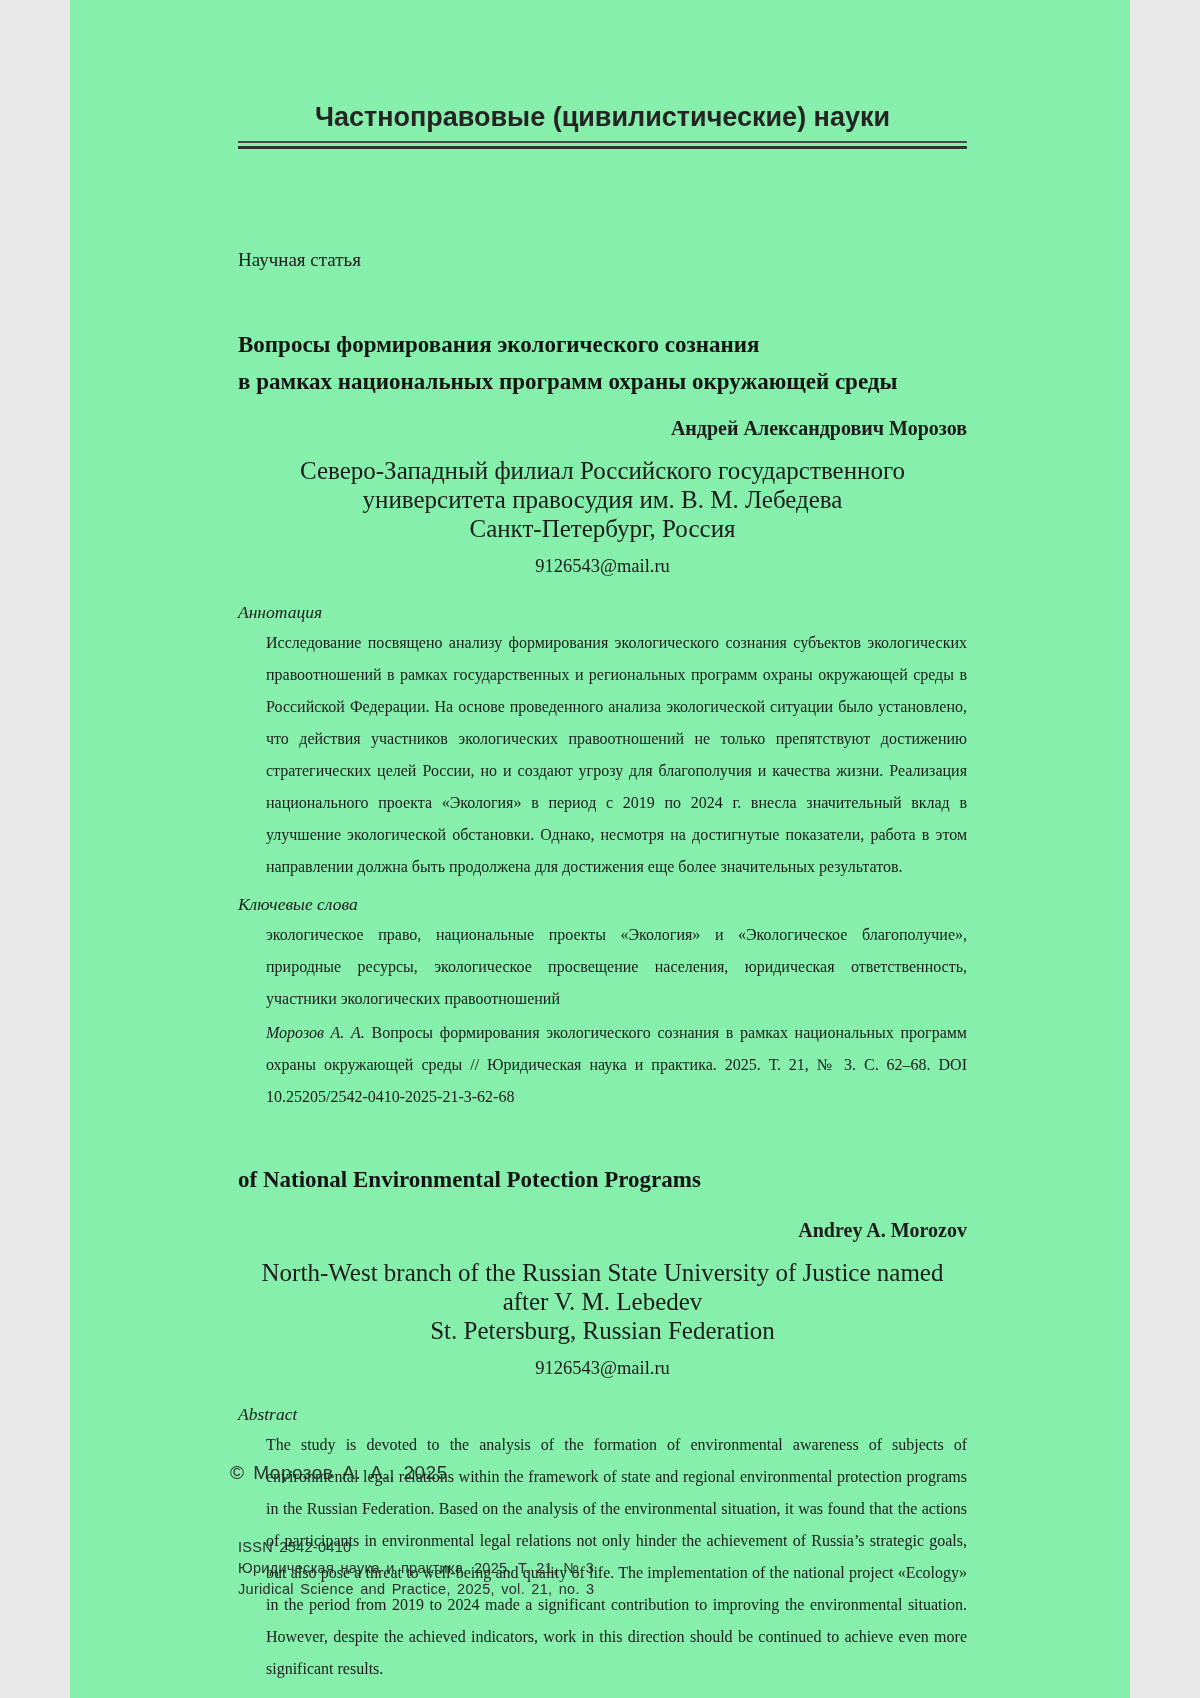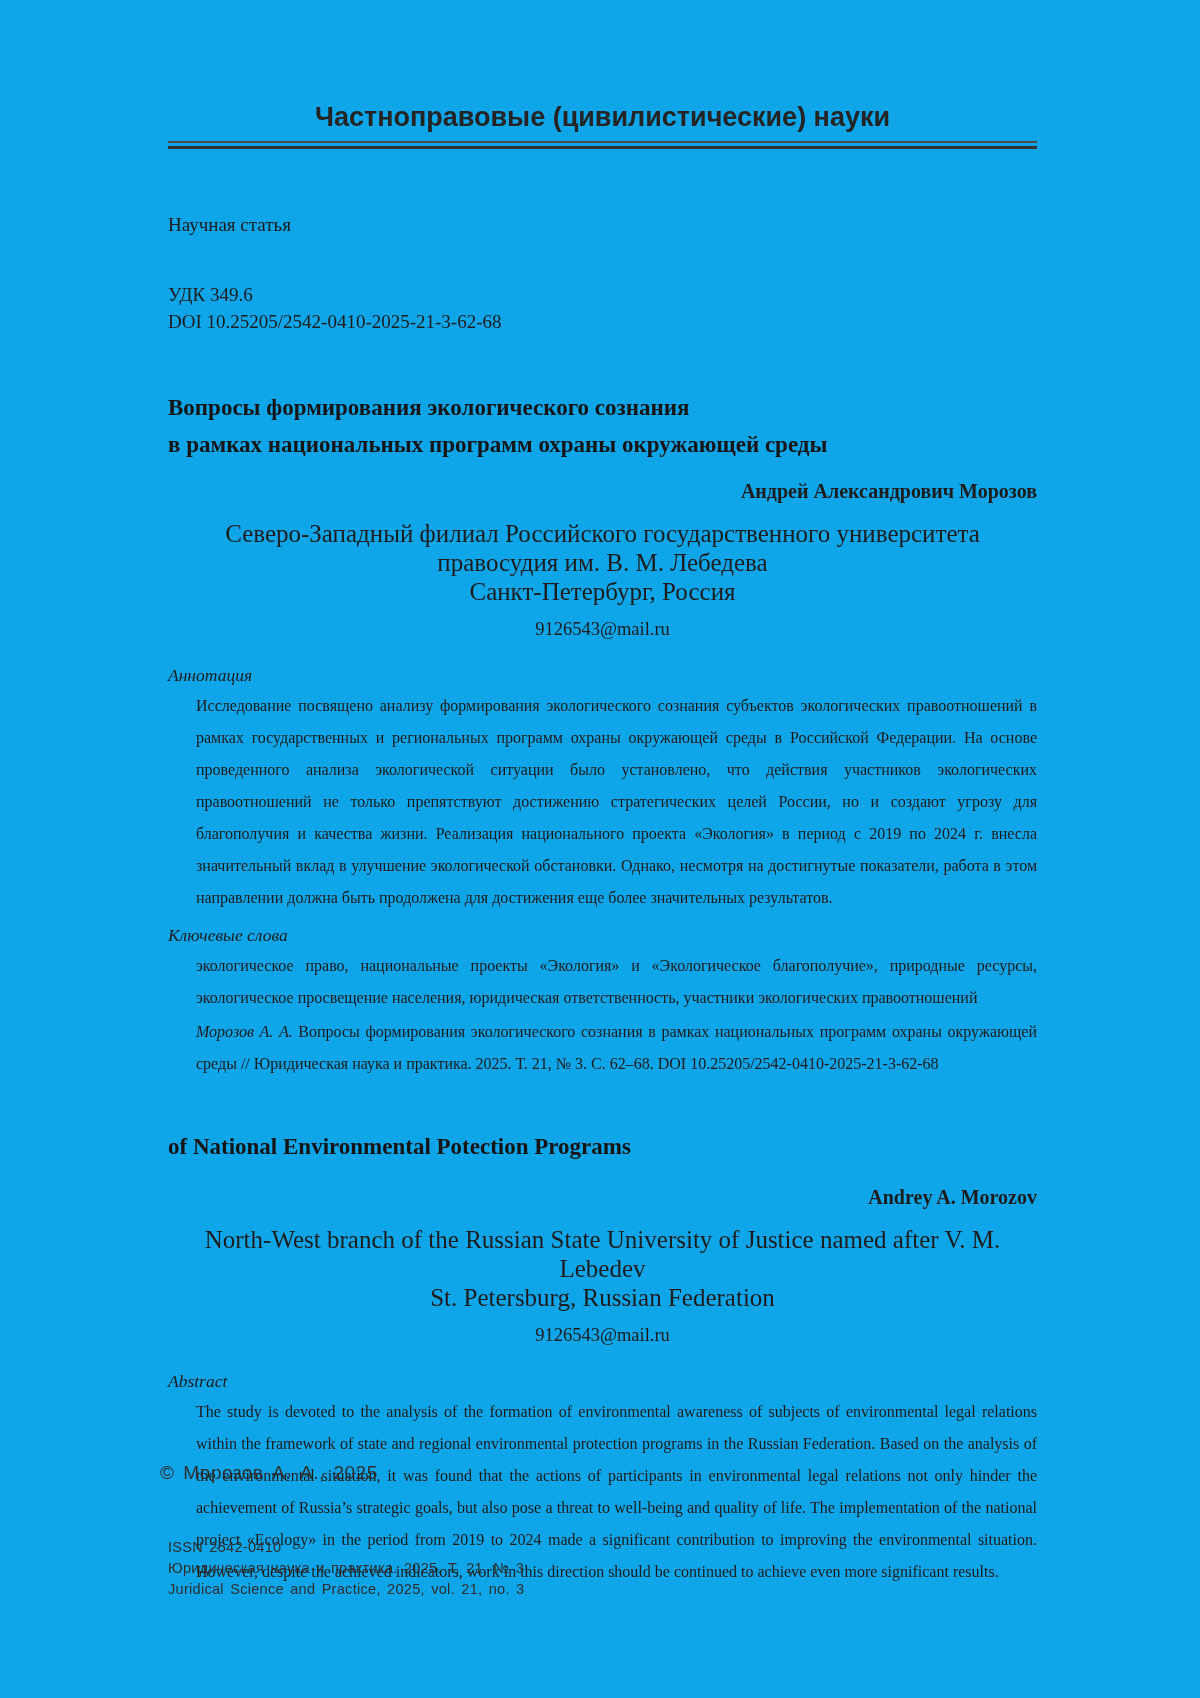--- a/index.html
+++ b/index.html
@@ -1,21 +1,21 @@
 <!DOCTYPE html>
 <html lang="ru"><head>
 <meta charset="utf-8">
 <style>
   html, body { margin: 0; padding: 0; background: #e8e8e8; }
   .page {
     position: relative;
-    width: 1200px;
+    width: 1060px;
     height: 1698px;
     margin: 0 auto;
-    background: #0ea5e9;
+    background: #86efac;
     color: #1c1c1c;
     overflow: hidden;
     font-family: "Liberation Serif", serif;
   }
   .content {
     margin-left: 168px;
     margin-right: 163px;
   }
   
   .section-header {
@@ -27,21 +27,21 @@
     line-height: 30px;
     color: #242424;
   }
   .double-rule {
     margin-top: 9px;
     height: 3px;
     border-top: 2px solid #4a4a4a;
     border-bottom: 3px solid #333333;
   }
   .article-type {
-    margin-top: 64px;
+    margin-top: 99px;
     font-size: 19px;
     line-height: 24px;
   }
   .udc-doi {
     margin-top: 44px;
     font-size: 19px;
     line-height: 27px;
   }
   .udc-doi div { display: block; }
   .title-ru, .title-en {
@@ -116,24 +116,20 @@
 <body>
 
 <div class="page">
   <div class="content">
 
     <div class="section-header">Частноправовые (цивилистические) науки</div>
     <div class="double-rule"></div>
 
     <div class="article-type">Научная статья</div>
 
-    <div class="udc-doi">
-      <div>УДК 349.6</div>
-      <div>DOI 10.25205/2542-0410-2025-21-3-62-68</div>
-    </div>
 
     <h1 class="title-ru">
       <span class="title-line">Вопросы формирования экологического сознания</span>
       <span class="title-line">в рамках национальных программ охраны окружающей среды</span>
     </h1>
 
     <div class="author">Андрей Александрович Морозов</div>
 
     <div class="affiliation">
       <span>Северо-Западный филиал Российского государственного университета правосудия им. В. М. Лебедева</span>

